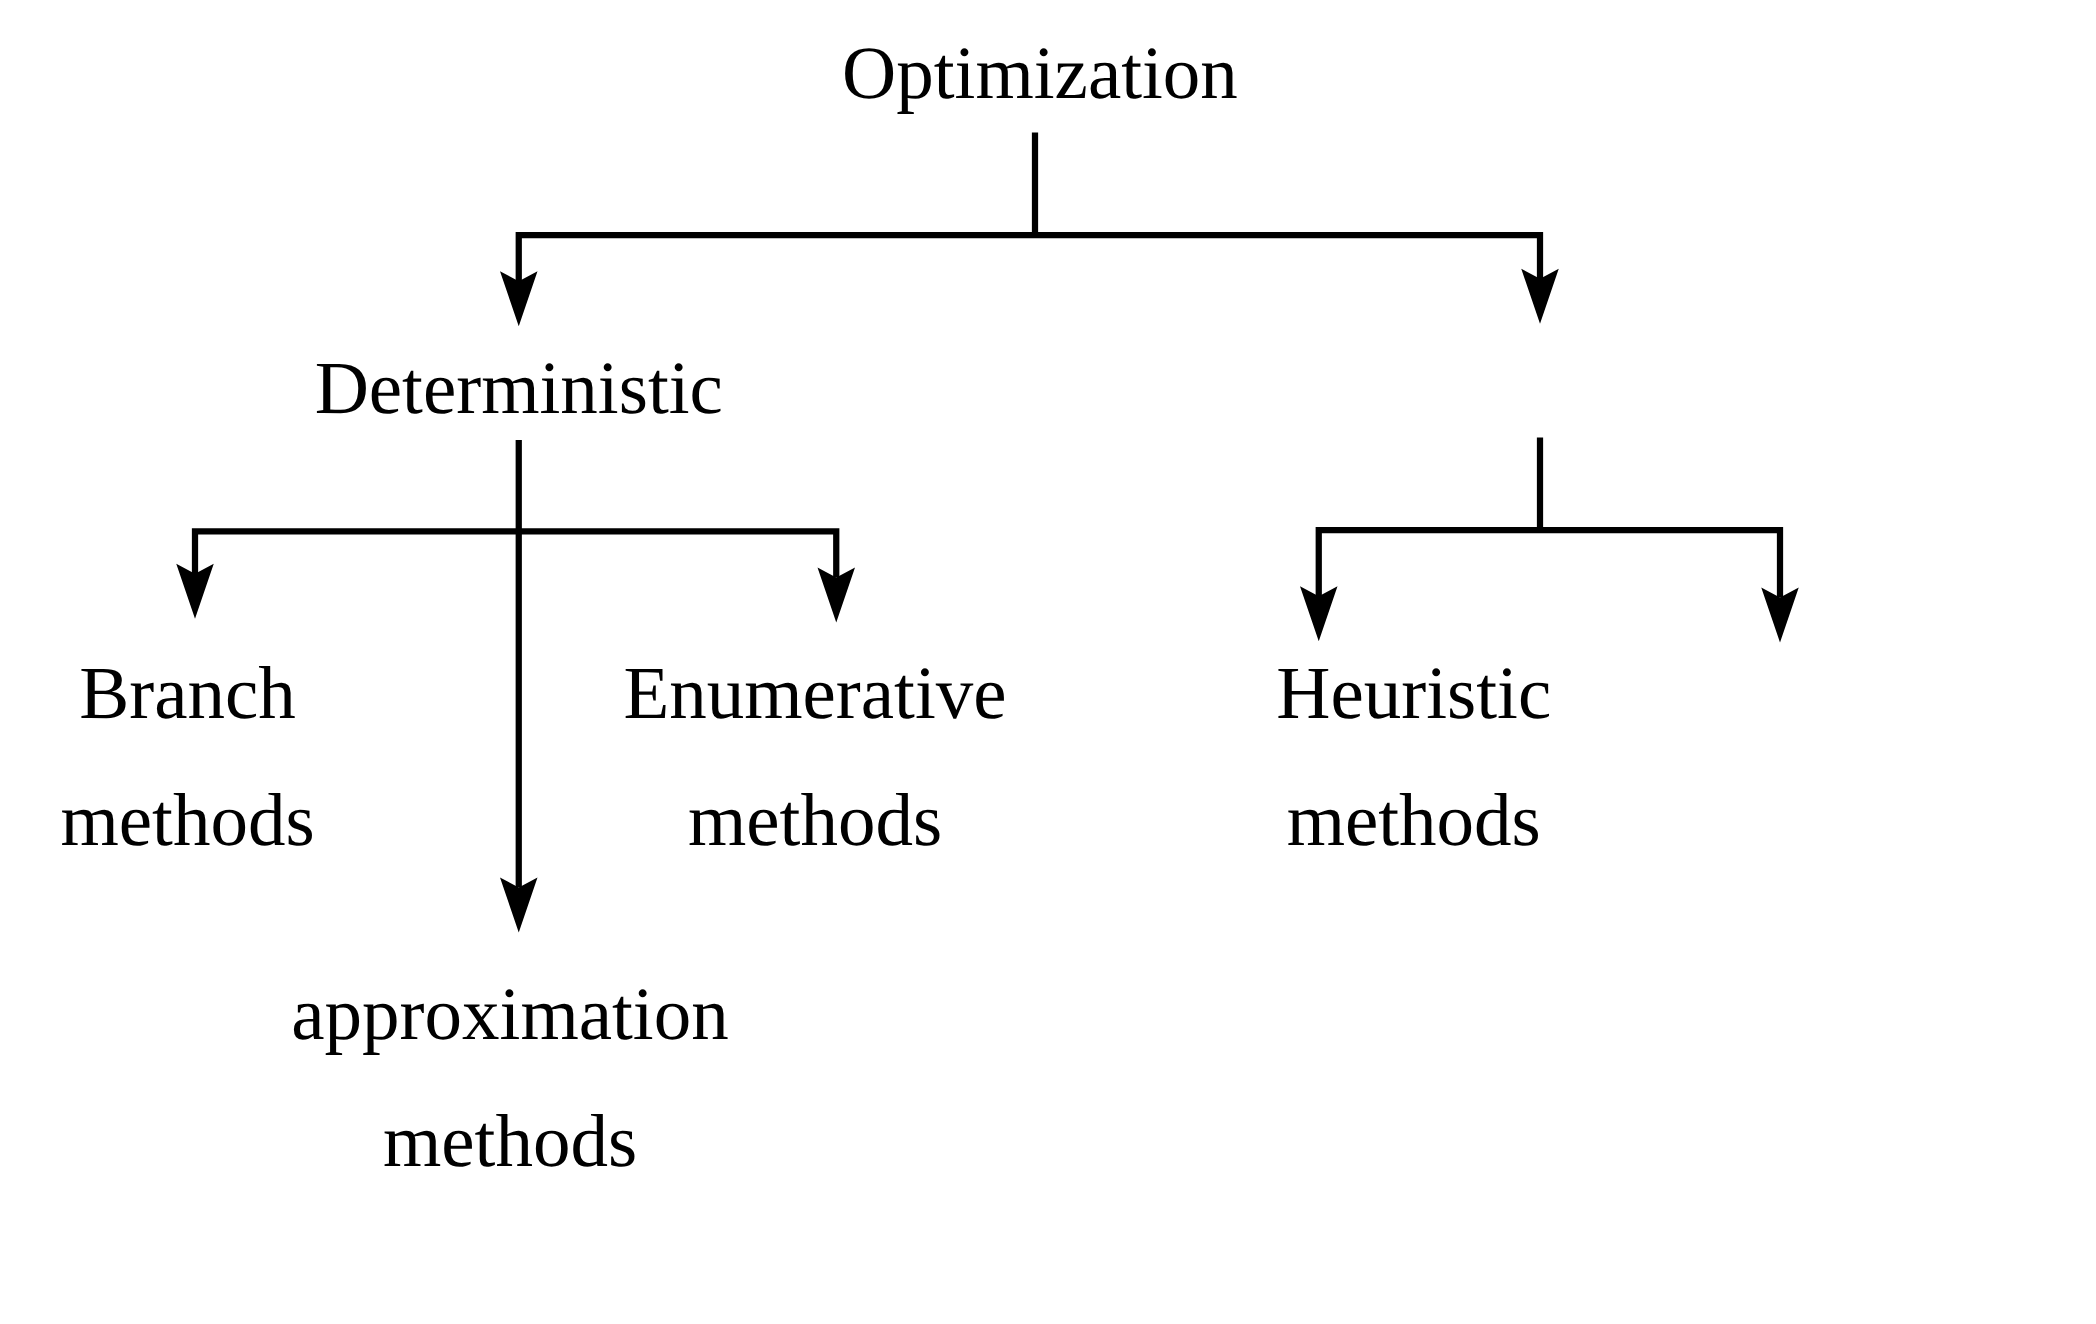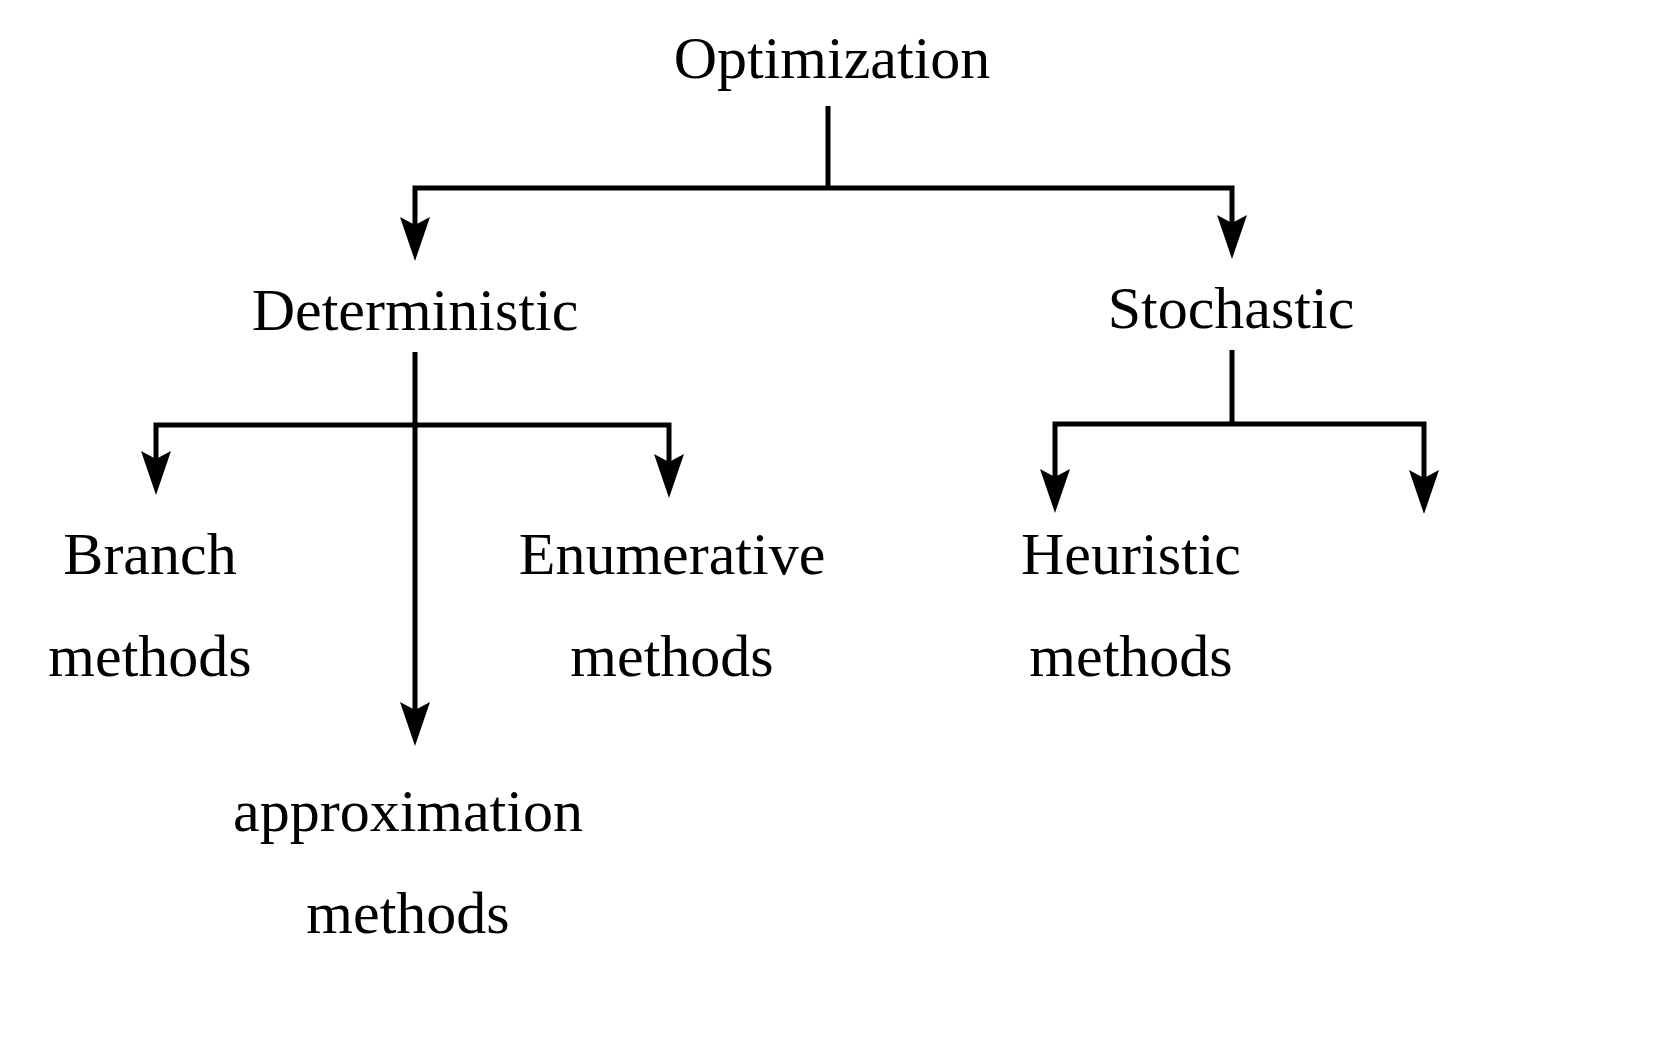--- a/index.html
+++ b/index.html
@@ -64,28 +64,27 @@
     <path d="M1232 350 V424"></path>
     <path d="M1055 478 V424 H1424 V478"></path>
     <polygon points="1040,469 1055,477 1070,469 1055,513"></polygon>
     <polygon points="1409,470 1424,478 1439,470 1424,514"></polygon>
   </svg>
 
   <div class="node" style="left:832px; top:7px;">Optimization</div>
 
   <div class="node" style="left:415px; top:259px;">Deterministic</div>
 
-  <div class="node" style="left:1231px; top:257px;">Stochastic</div>
 
   <div class="node" style="left:150px; top:503px;">
     <div>Branch</div>
     <div>methods</div>
   </div>
 
-  <div class="node" style="left:652px; top:503px;margin-left:20px;">
+  <div class="node" style="left:652px; top:503px;">
     <div>Enumerative</div>
     <div>methods</div>
   </div>
 
   <div class="node" style="left:1083px; top:503px;margin-left:48px;">
     <div>Heuristic</div>
     <div>methods</div>
   </div>
 
 

